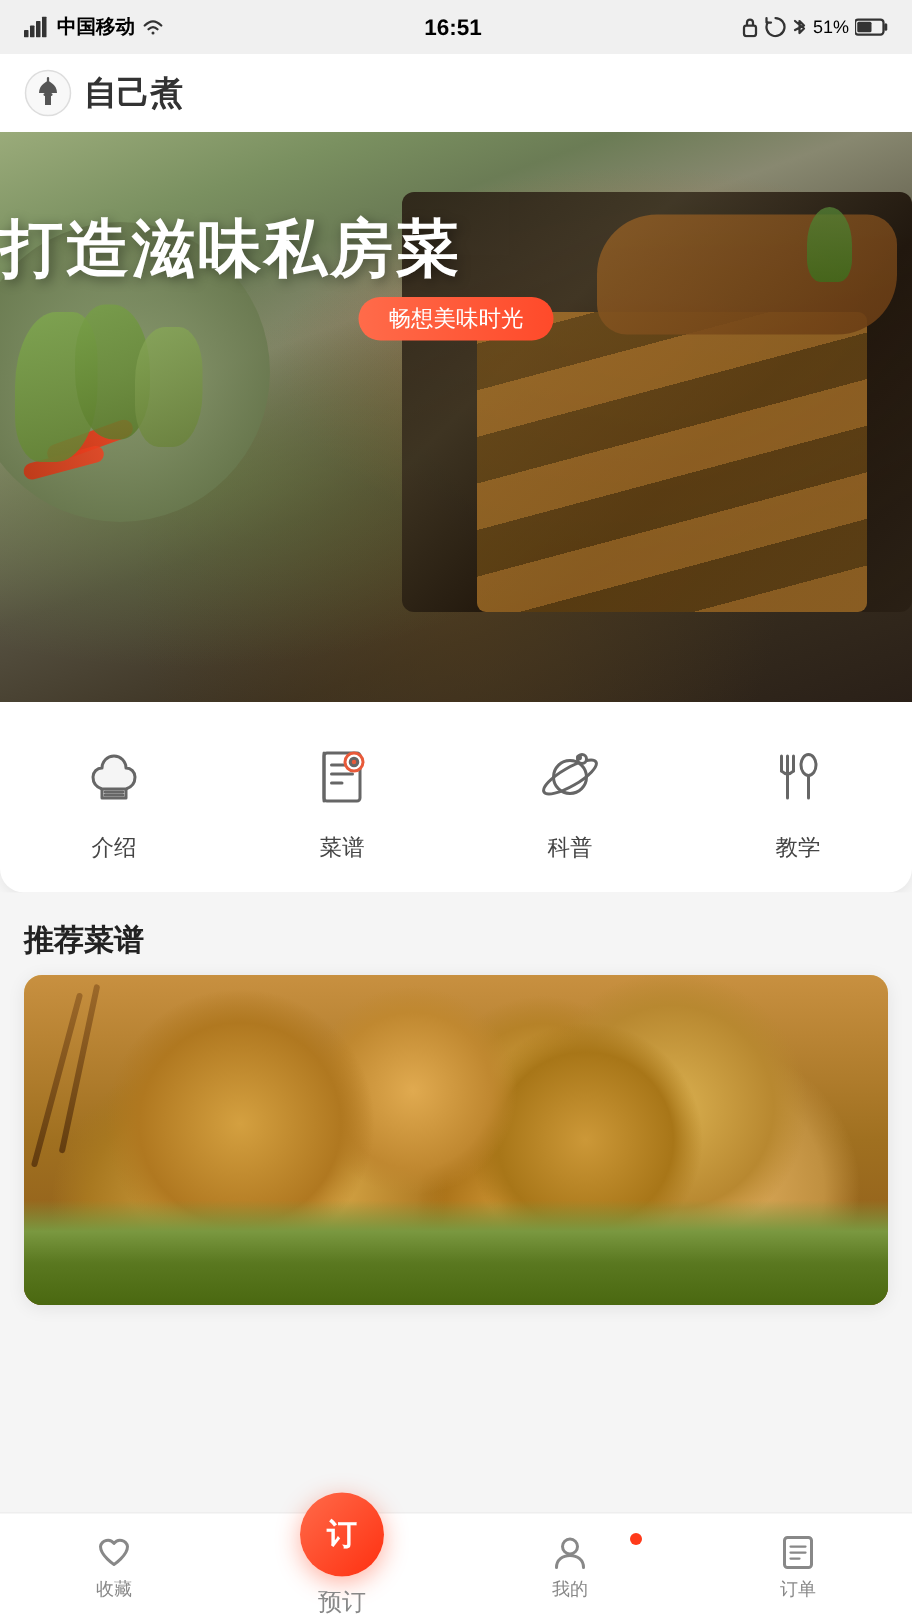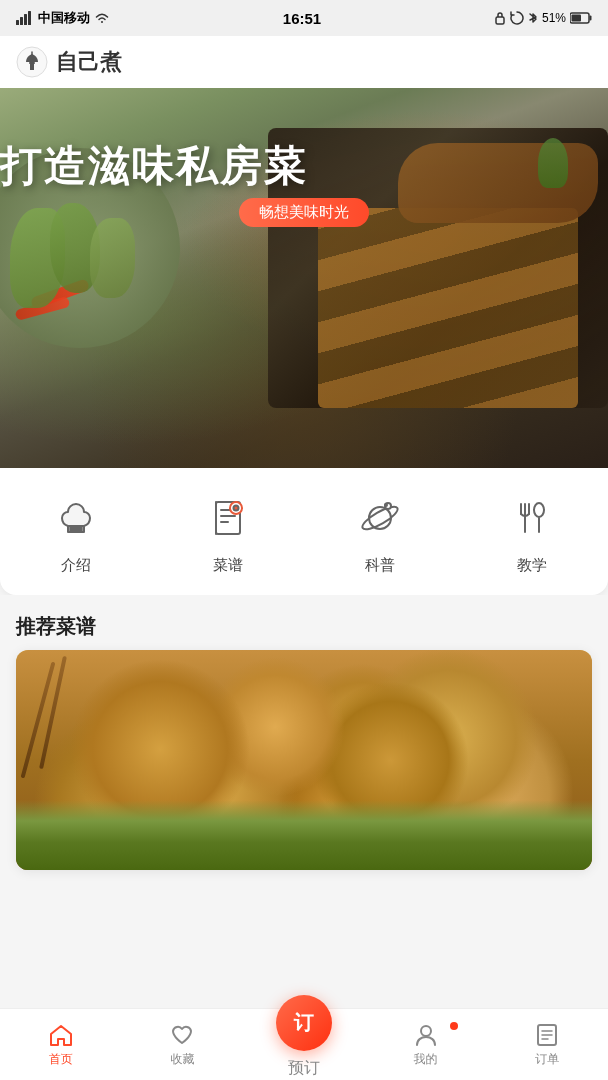--- a/index.html
+++ b/index.html
@@ -425,26 +425,20 @@
     <div class="food-nuggets"></div>
     <div class="lettuce-bg"></div>
 
     <div style="position:absolute;top:10px;left:20px;width:4px;height:120px;background:linear-gradient(180deg,#8a5820,#4a2808);border-radius:2px;transform:rotate(15deg);opacity:0.7;"></div>
     <div style="position:absolute;top:5px;left:35px;width:4px;height:115px;background:linear-gradient(180deg,#8a5820,#4a2808);border-radius:2px;transform:rotate(12deg);opacity:0.7;"></div>
   </div>
 </div>
 
 <div class="bottom-nav">
 
-  <div class="nav-item active">
-    <svg viewBox="0 0 26 26" fill="none">
-      <path d="M3 12 L13 4 L23 12 L23 23 L16 23 L16 17 L10 17 L10 23 L3 23 Z" stroke="#ff4a2a" stroke-width="2" fill="none" stroke-linecap="round" stroke-linejoin="round"></path>
-    </svg>
-    <span class="nav-label" style="color:#ff4a2a;">首页</span>
-  </div>
 
   <div class="nav-item">
     <svg viewBox="0 0 26 26" fill="none">
       <path d="M13 21 C13 21 4 15 4 9 A5 5 0 0 1 13 7 A5 5 0 0 1 22 9 C22 15 13 21 13 21Z" stroke="#888" stroke-width="2" fill="none" stroke-linecap="round" stroke-linejoin="round"></path>
     </svg>
     <span class="nav-label">收藏</span>
   </div>
 
   <div class="nav-item" style="flex-direction:column;align-items:center;">
     <div class="nav-center-btn">

